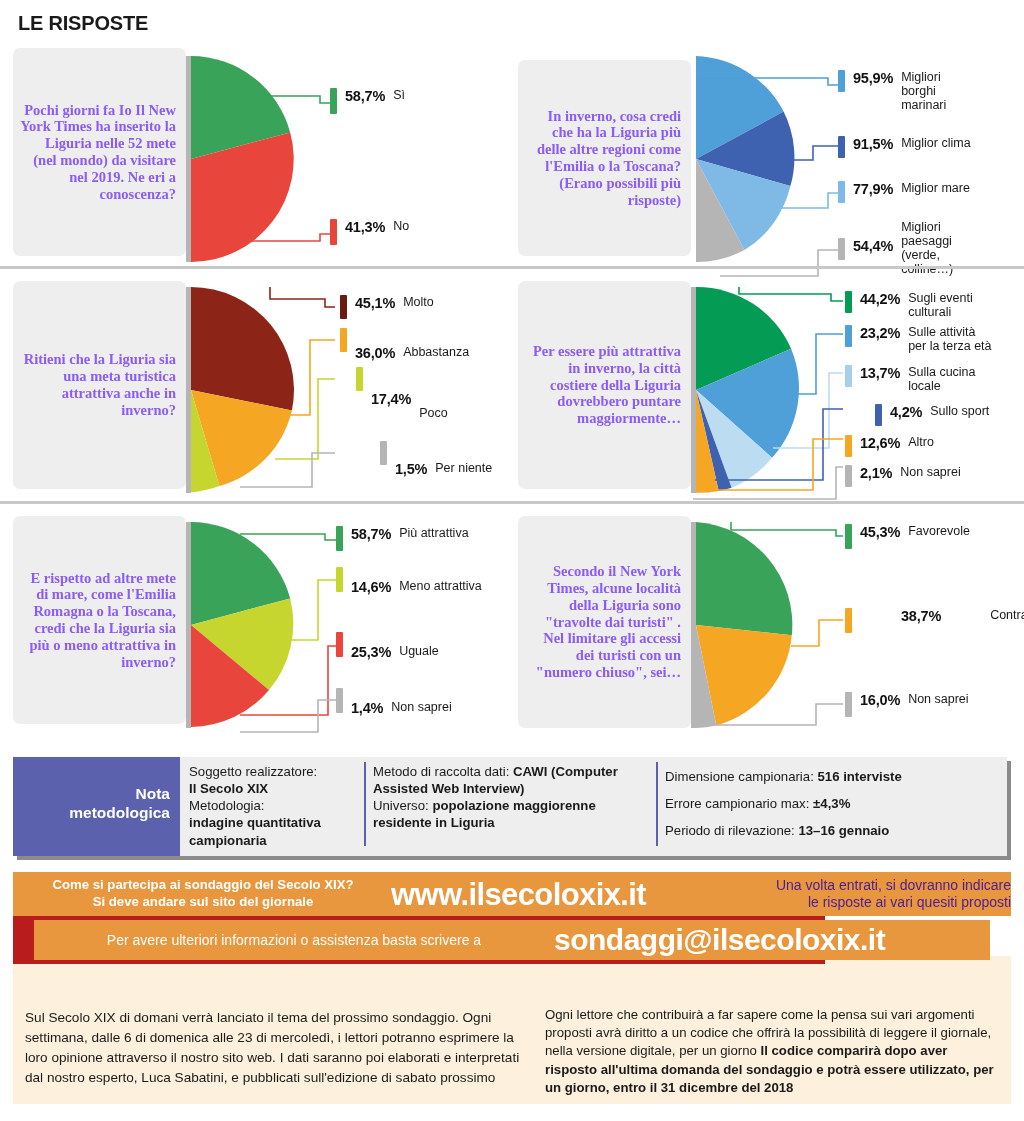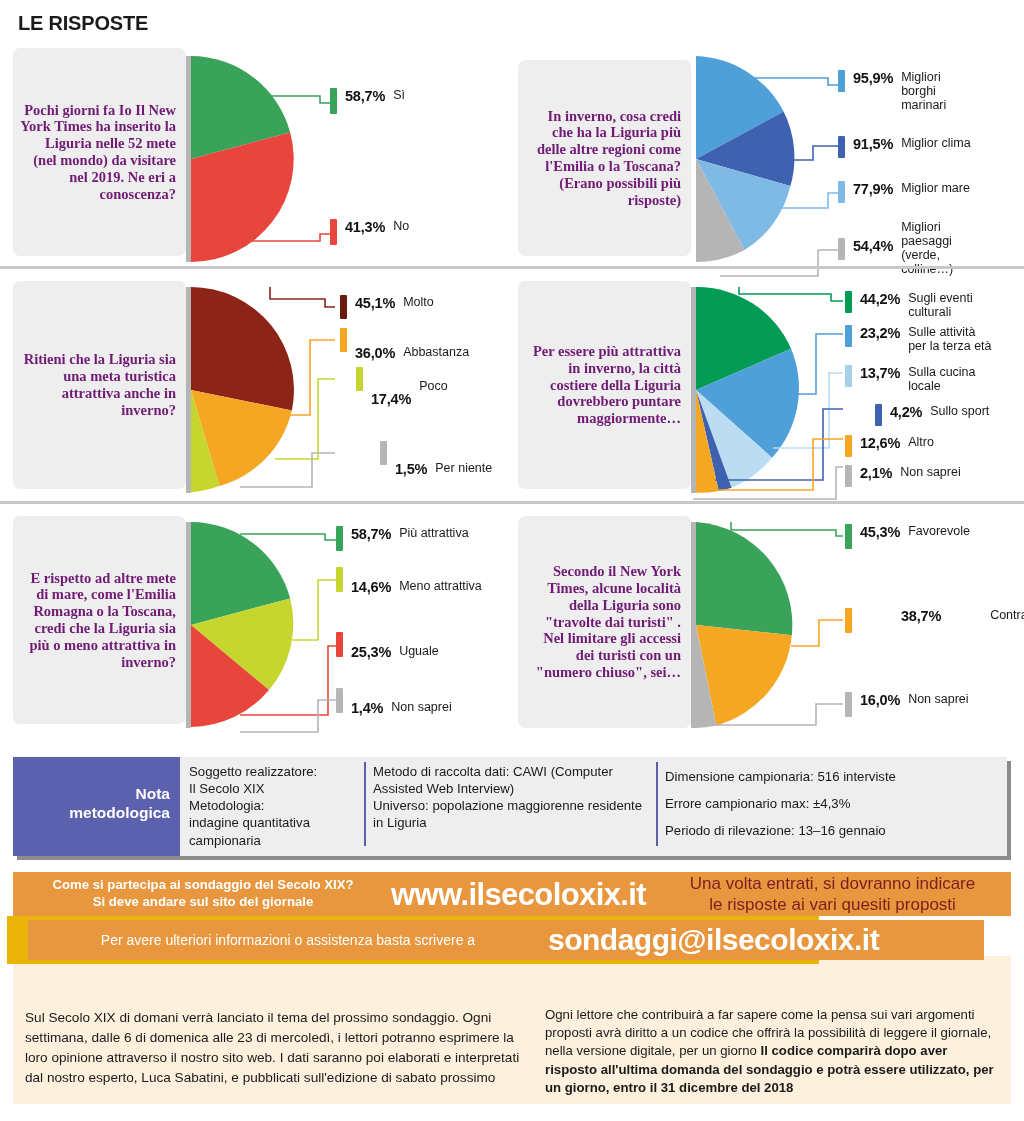--- a/index.html
+++ b/index.html
@@ -59,21 +59,21 @@
     align-items: center;
     justify-content: flex-end;
     padding: 6px 10px 6px 6px;
   }
   .qbox .qtext {
     font-family: "Liberation Serif", serif;
     font-weight: bold;
     font-size: 14.5px;
     line-height: 1.16;
     text-align: right;
-    color: #701a75;
+    color: #8b5cf6;
   }
 
   
   .pie-wrap { position: absolute; }
   .pie-wrap svg { display: block; }
 
   
   .legend { position: absolute; }
   .legend-row {
     position: absolute;
@@ -147,21 +147,21 @@
   .nota-col.c1 { width: 184px; flex: 0 0 184px; }
   .nota-col.c2 { width: 292px; flex: 0 0 292px; }
   .nota-col.c3 { width: 351px; flex: 0 0 351px; padding-top: 11px; }
   .nota-col.c2::before, .nota-col.c3::before {
     content: "";
     position: absolute;
     left: 0; top: 5px;
     width: 2px; height: 84px;
     background: #5b61ad;
   }
-  .nota-col b { font-weight: normal; }
+  .nota-col b { font-weight: bold; }
   .nota-col .ln { margin-bottom: 0px; }
   .nota-col.c3 .ln { margin-bottom: 10px; }
 
   
   .banner1 {
     position: absolute;
     left: 13px; top: 872px;
     width: 998px; height: 44px;
     background: #e8973f;
     display: flex;
@@ -181,32 +181,32 @@
     color: #ffffff;
     font-weight: bold;
     font-size: 31px;
     letter-spacing: -0.6px;
     line-height: 1;
     padding: 0 2px;
     white-space: nowrap;
   }
   .b1-right {
     flex: 1 1 auto;
-    color: #7f1d1d;
-    font-size: 17px;
+    color: #4c1d95;
+    font-size: 14px;
     line-height: 1.25;
     padding-left: 6px;
-    text-align: center;
+    text-align: right;
   }
 
   .banner2wrap {
     position: absolute;
-    left: 7px; top: 916px;
+    left: 13px; top: 916px;
     width: 812px; height: 48px;
-    background: #eab308;
+    background: #b91c1c;
   }
   .banner2 {
     position: absolute;
     left: 21px; top: 4px;
     width: 956px; height: 40px;
     background: #e8973f;
     display: flex;
     align-items: center;
   }
   .b2-left {
@@ -364,21 +364,21 @@
           <div class="lg-lbl">Molto</div>
         </div>
         <div class="legend-row" style="top:41px;left:0;">
           <div class="swatch" style="background:#f5a623;height:24px;"></div>
           <div class="lg-pct" style="margin-top:17px;">36,0%</div>
           <div class="lg-lbl" style="margin-top:17px;">Abbastanza</div>
         </div>
         <div class="legend-row" style="top:80px;left:16px;">
           <div class="swatch" style="background:#c6d62e;height:24px;"></div>
           <div class="lg-pct" style="margin-top:24px;">17,4%</div>
-          <div class="lg-lbl" style="margin-top:12px;">Poco</div>
+          <div class="lg-lbl" style="margin-top:39px;">Poco</div>
         </div>
         <div class="legend-row" style="top:154px;left:0;margin-left:40px;">
           <div class="swatch" style="background:#b5b5b5;height:24px;"></div>
           <div class="lg-pct" style="margin-top:20px;">1,5%</div>
           <div class="lg-lbl" style="margin-top:20px;">Per niente</div>
         </div>
       </div>
     </div>
 
     <div class="chart-cell right">

